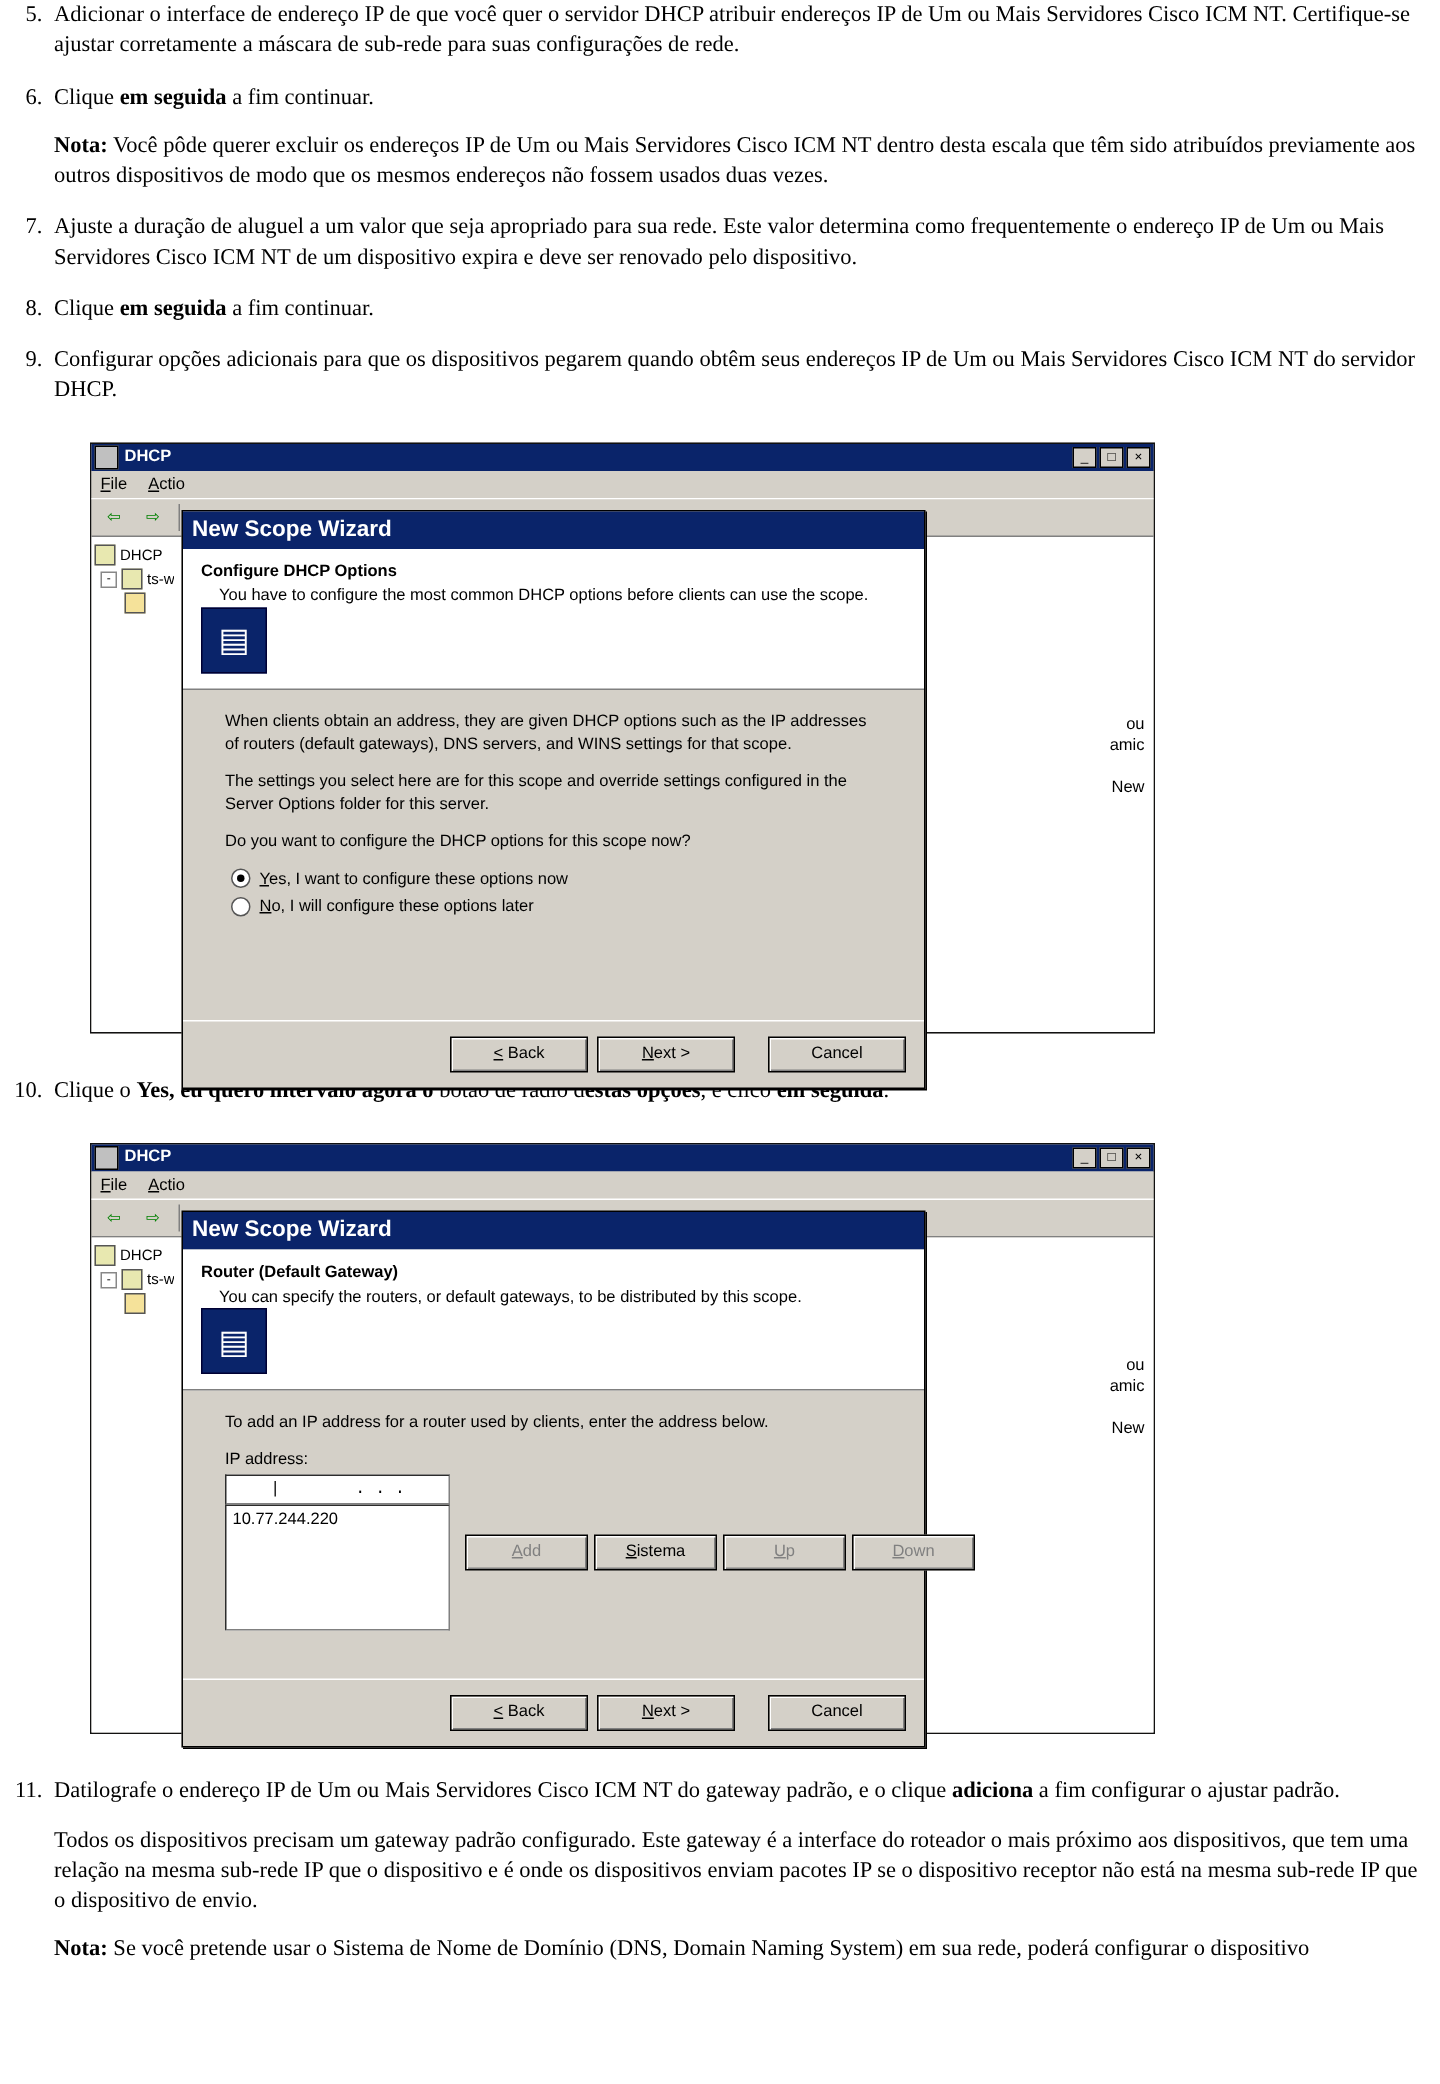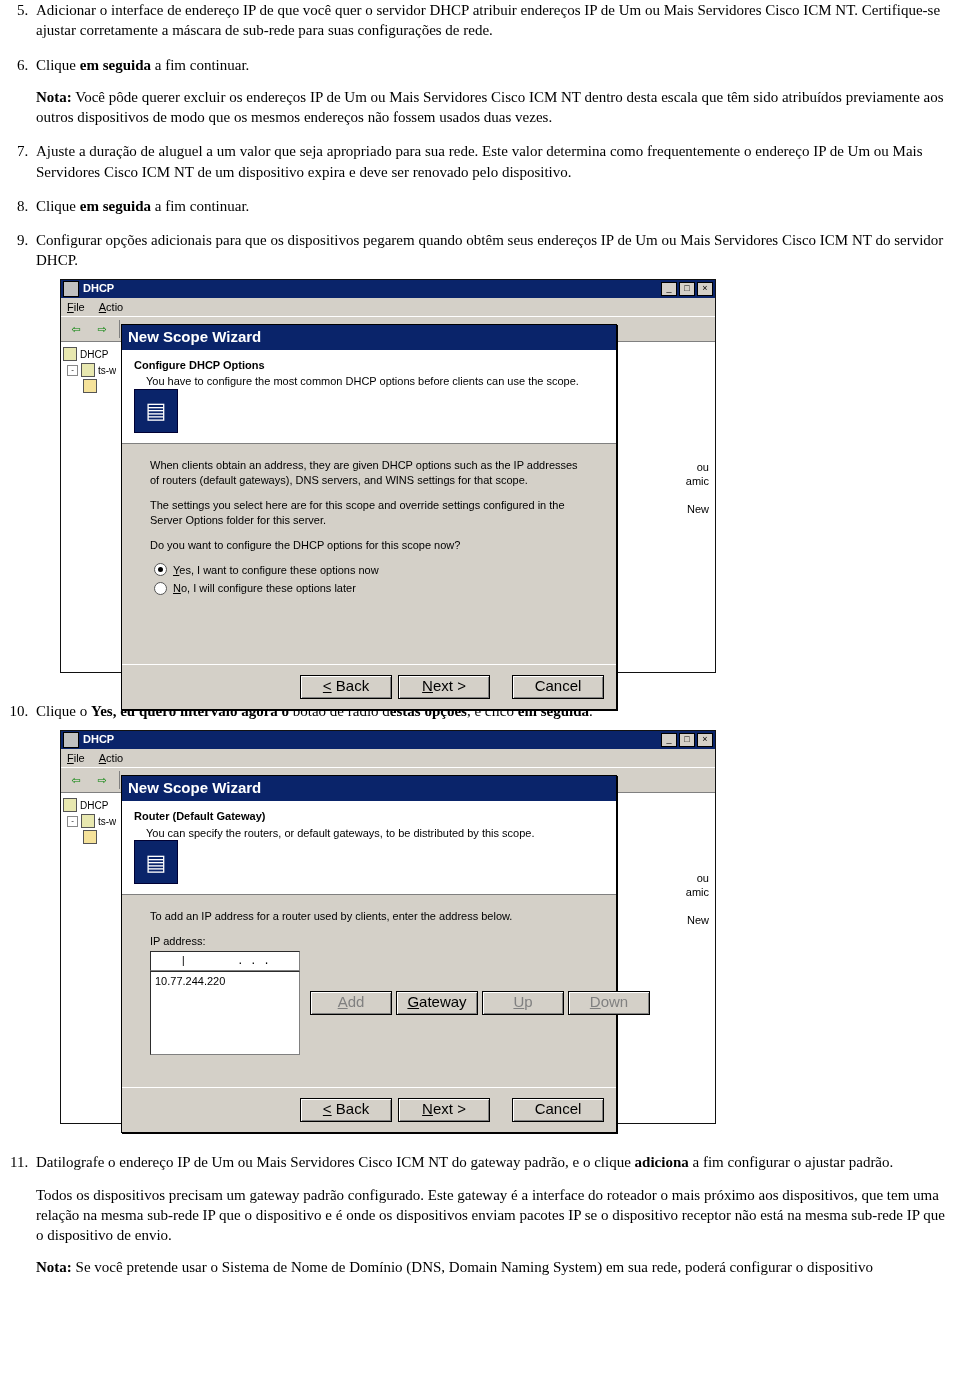--- a/index.html
+++ b/index.html
@@ -18,22 +18,22 @@
   ol.main-list > li {
     margin: 0 0 14px 8px;
     padding-left: 4px;
     line-height: 1.35;
   }
   .para { margin: 12px 0 0 0; }
   .bold { font-weight: bold; }
 
   
   .app-window {
-    margin: 8px 0 28px 24px;
-    width: 656px;
+    margin: 24px 0 28px 24px;
+    width: 710px;
     font-family: Tahoma, Verdana, Arial, sans-serif;
     font-size: 11px;
     color: #000;
     border: 1px solid #111;
     background: #d4d0c8;
     box-sizing: border-box;
   }
   .titlebar {
     background: #0a246a;
     color: #fff;
@@ -121,21 +121,21 @@
   }
   .radio-label { font-size:11px; }
   .radio-label::first-letter { text-decoration:underline; }
   .wz-foot {
     border-top:1px solid #fff; padding:10px 12px; display:flex;
     justify-content:flex-end; gap:6px;
   }
   .btn {
     min-width:74px; height:22px; background:#d4d0c8; border:1px solid #000;
     box-shadow: inset 1px 1px 0 #fff, inset -1px -1px 0 #808080;
-    font-size:15px; font-family:Tahoma, sans-serif; text-align:center;
+    font-size:11px; font-family:Tahoma, sans-serif; text-align:center;
     line-height:20px; padding:0 8px;
   }
   .btn.disabled { color:#808080; }
   .lbl-ul::first-letter { text-decoration:underline; }
 
   .gw-input-row { display:flex; align-items:center; gap:10px; margin-bottom:4px;}
   .ip-input {
     width:140px;height:18px;background:#fff;border:1px inset #808080;
     display:flex;align-items:center;justify-content:space-around;padding:0 4px;
     font-family:"Courier New",monospace;font-size:11px;
@@ -310,21 +310,21 @@
                 <div class="ip-input">
                   <span>|</span>
                   <span>. . .</span>
                 </div>
                 <div class="listbox">
                   <div>10.77.244.220</div>
                 </div>
               </div>
               <div class="btn-col">
                 <div class="btn disabled lbl-ul">Add</div>
-                <div class="btn lbl-ul">Gateway</div>
+                <div class="btn lbl-ul">Sistema</div>
                 <div class="btn disabled lbl-ul">Up</div>
                 <div class="btn disabled lbl-ul">Down</div>
               </div>
             </div>
             <div style="height:18px"></div>
           </div>
           <div class="wz-foot">
             <div class="btn lbl-ul">&lt; Back</div>
             <div class="btn lbl-ul">Next &gt;</div>
             <div style="width:10px"></div>

